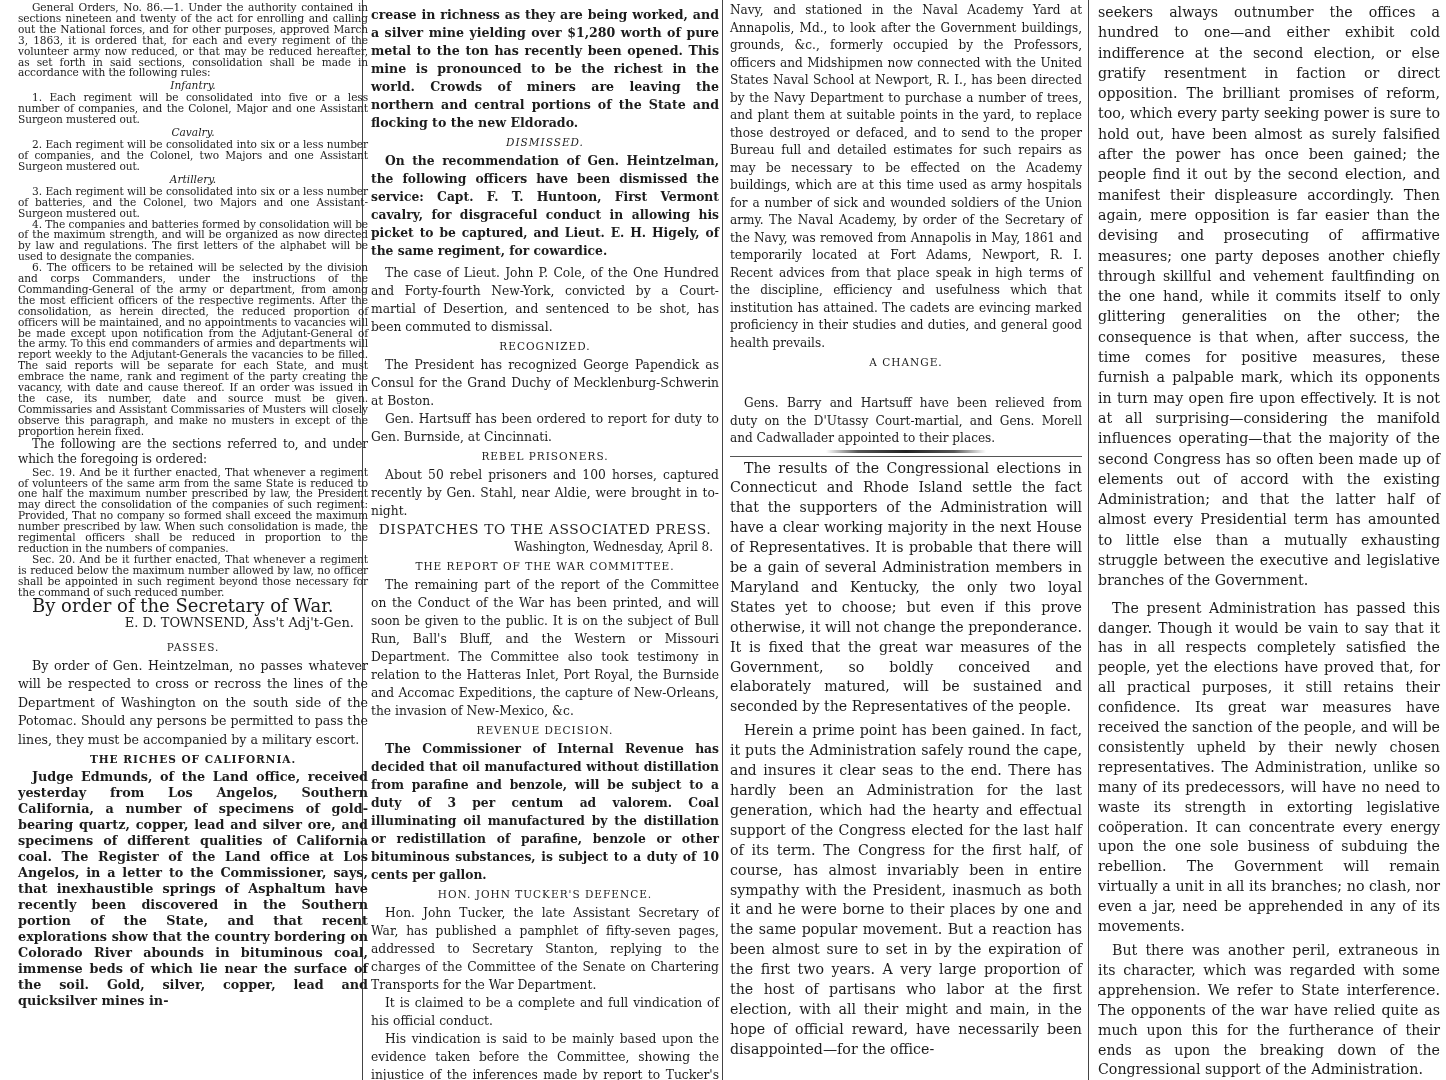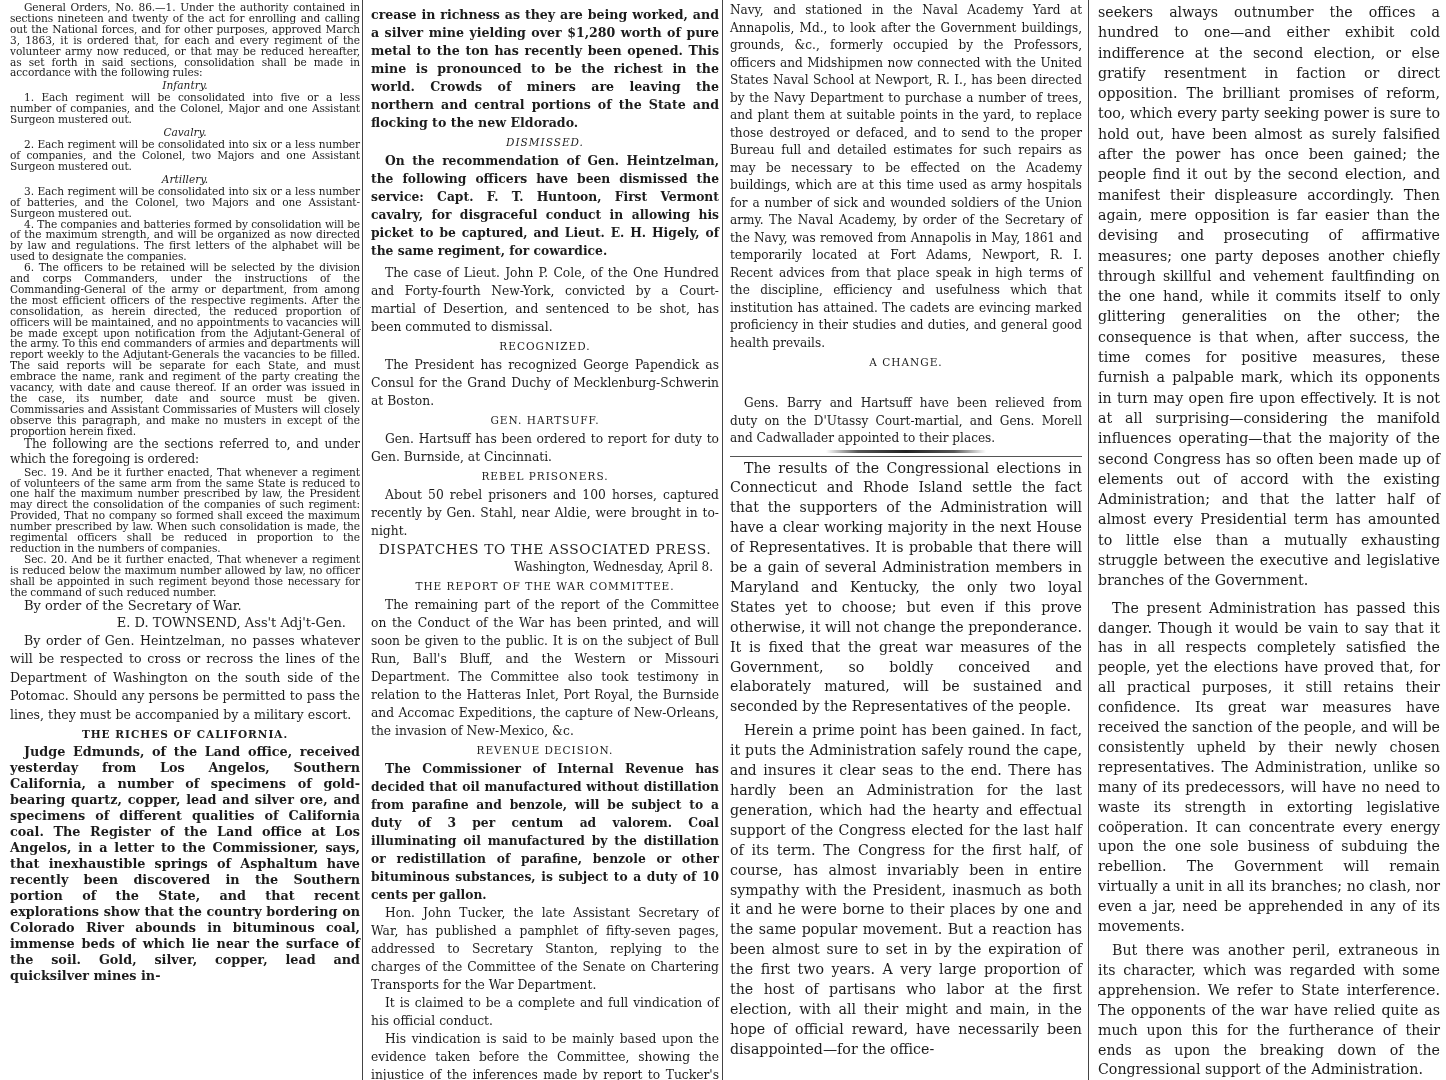--- a/index.html
+++ b/index.html
@@ -1,18 +1,18 @@
 <!DOCTYPE html>
 <html><head>
 <meta charset="utf-8">
 <style>
   html,body{margin:0;padding:0;background:#fff;}
   body{width:1446px;height:1080px;overflow:hidden;position:relative;font-family:"DejaVu Serif","Liberation Serif",serif;color:#1c1c1c;}
   .col{position:absolute;top:0;height:1080px;overflow:hidden;box-sizing:border-box;}
-  #c1{left:4px;width:358px;padding:2px 2px 0 6px;}
+  #c1{left:12px;width:358px;padding:2px 2px 0 6px;}
   #c2{left:365px;width:356px;padding:6px 2px 0 6px;}
   #c3{left:724px;width:362px;padding:2px 4px 4px 6px;}
   #c4{left:1090px;width:352px;padding:2px 2px 0 8px;}
   .rule{position:absolute;top:0;width:1px;height:1080px;background:#444;}
   .p{margin:0;text-align:justify;text-indent:14px;}
   .small .p{font-size:10.6px;line-height:10.9px;letter-spacing:-0.1px;}
   .med .p{font-size:12.3px;line-height:18px;}
   .big .p{font-size:14.2px;line-height:19.9px;}
   .h{text-align:center;margin:1px 0;letter-spacing:1px;}
   .small .h{font-size:10.6px;line-height:12px;font-style:italic;letter-spacing:0;}
@@ -42,45 +42,46 @@
     <p class="p">2. Each regiment will be consolidated into six or a less number of companies, and the Colonel, two Majors and one Assistant Surgeon mustered out.</p>
     <div class="h">Artillery.</div>
     <p class="p">3. Each regiment will be consolidated into six or a less number of batteries, and the Colonel, two Majors and one Assistant-Surgeon mustered out.</p>
     <p class="p">4. The companies and batteries formed by consolidation will be of the maximum strength, and will be organized as now directed by law and regulations. The first letters of the alphabet will be used to designate the companies.</p>
     <p class="p">6. The officers to be retained will be selected by the division and corps Commanders, under the instructions of the Commanding-General of the army or department, from among the most efficient officers of the respective regiments. After the consolidation, as herein directed, the reduced proportion of officers will be maintained, and no appointments to vacancies will be made except upon notification from the Adjutant-General of the army. To this end commanders of armies and departments will report weekly to the Adjutant-Generals the vacancies to be filled. The said reports will be separate for each State, and must embrace the name, rank and regiment of the party creating the vacancy, with date and cause thereof. If an order was issued in the case, its number, date and source must be given. Commissaries and Assistant Commissaries of Musters will closely observe this paragraph, and make no musters in except of the proportion herein fixed.</p>
     <p class="p" style="font-size:12px;line-height:15px;">The following are the sections referred to, and under which the foregoing is ordered:</p>
     <p class="p">Sec. 19. And be it further enacted, That whenever a regiment of volunteers of the same arm from the same State is reduced to one half the maximum number prescribed by law, the President may direct the consolidation of the companies of such regiment: Provided, That no company so formed shall exceed the maximum number prescribed by law. When such consolidation is made, the regimental officers shall be reduced in proportion to the reduction in the numbers of companies.</p>
     <p class="p">Sec. 20. And be it further enacted, That whenever a regiment is reduced below the maximum number allowed by law, no officer shall be appointed in such regiment beyond those necessary for the command of such reduced number.</p>
   </div>
   <div class="med">
-    <p class="p" style="font-size:13px;line-height:16px;">By order of the Secretary of War.</p>
+    <p class="p" style="font-size:18px;line-height:16px;">By order of the Secretary of War.</p>
     <div class="sig">E. D. TOWNSEND, Ass't Adj't-Gen.</div>
+    <div class="h" style="margin-top:6px;">PASSES.</div>
     <p class="p" style="font-size:12.6px;line-height:18.5px;">By order of Gen. Heintzelman, no passes whatever will be respected to cross or recross the lines of the Department of Washington on the south side of the Potomac. Should any persons be permitted to pass the lines, they must be accompanied by a military escort.</p>
     <div class="h" style="font-weight:bold;">THE RICHES OF CALIFORNIA.</div>
     <p class="p" style="font-size:12.8px;line-height:16px;font-weight:bold;">Judge Edmunds, of the Land office, received yesterday from Los Angelos, Southern California, a number of specimens of gold-bearing quartz, copper, lead and silver ore, and specimens of different qualities of California coal. The Register of the Land office at Los Angelos, in a letter to the Commissioner, says, that inexhaustible springs of Asphaltum have recently been discovered in the Southern portion of the State, and that recent explorations show that the country bordering on Colorado River abounds in bituminous coal, immense beds of which lie near the surface of the soil. Gold, silver, copper, lead and quicksilver mines in-</p>
   </div>
 </div>
 
 <div id="c2" class="col med">
   <p class="p plain" style="font-weight:bold;font-size:12.6px;">crease in richness as they are being worked, and a silver mine yielding over $1,280 worth of pure metal to the ton has recently been opened. This mine is pronounced to be the richest in the world. Crowds of miners are leaving the northern and central portions of the State and flocking to the new Eldorado.</p>
   <div class="h hital">DISMISSED.</div>
   <p class="p" style="font-weight:bold;">On the recommendation of Gen. Heintzelman, the following officers have been dismissed the service: Capt. F. T. Huntoon, First Vermont cavalry, for disgraceful conduct in allowing his picket to be captured, and Lieut. E. H. Higely, of the same regiment, for cowardice.</p>
   <p class="p" style="margin-top:4px;">The case of Lieut. John P. Cole, of the One Hundred and Forty-fourth New-York, convicted by a Court-martial of Desertion, and sentenced to be shot, has been commuted to dismissal.</p>
   <div class="h">RECOGNIZED.</div>
   <p class="p">The President has recognized George Papendick as Consul for the Grand Duchy of Mecklenburg-Schwerin at Boston.</p>
-  <div class="h">GEN. HARTSUFF.</div>
   <p class="p">Gen. Hartsuff has been ordered to report for duty to Gen. Burnside, at Cincinnati.</p>
   <div class="h">REBEL PRISONERS.</div>
   <p class="p">About 50 rebel prisoners and 100 horses, captured recently by Gen. Stahl, near Aldie, were brought in to-night.</p>
   <div class="dispatch">DISPATCHES TO THE ASSOCIATED PRESS.</div>
   <div class="dateline">Washington, Wednesday, April 8.</div>
   <div class="h">THE REPORT OF THE WAR COMMITTEE.</div>
   <p class="p">The remaining part of the report of the Committee on the Conduct of the War has been printed, and will soon be given to the public. It is on the subject of Bull Run, Ball's Bluff, and the Western or Missouri Department. The Committee also took testimony in relation to the Hatteras Inlet, Port Royal, the Burnside and Accomac Expeditions, the capture of New-Orleans, the invasion of New-Mexico, &amp;c.</p>
   <div class="h">REVENUE DECISION.</div>
   <p class="p" style="font-weight:bold;">The Commissioner of Internal Revenue has decided that oil manufactured without distillation from parafine and benzole, will be subject to a duty of 3 per centum ad valorem. Coal illuminating oil manufactured by the distillation or redistillation of parafine, benzole or other bituminous substances, is subject to a duty of 10 cents per gallon.</p>
+  <div class="h">HON. JOHN TUCKER'S DEFENCE.</div>
   <p class="p">Hon. John Tucker, the late Assistant Secretary of War, has published a pamphlet of fifty-seven pages, addressed to Secretary Stanton, replying to the charges of the Committee of the Senate on Chartering Transports for the War Department.</p>
   <p class="p">It is claimed to be a complete and full vindication of his official conduct.</p>
   <p class="p">His vindication is said to be mainly based upon the evidence taken before the Committee, showing the injustice of the inferences made by report to Tucker's discredit.</p>
 
 </div>
 
 <div id="c3" class="col">
   <div class="med">
     <p class="p plain" style="font-size:12.1px;line-height:17.5px;">Navy, and stationed in the Naval Academy Yard at Annapolis, Md., to look after the Government buildings, grounds, &amp;c., formerly occupied by the Professors, officers and Midshipmen now connected with the United States Naval School at Newport, R. I., has been directed by the Navy Department to purchase a number of trees, and plant them at suitable points in the yard, to replace those destroyed or defaced, and to send to the proper Bureau full and detailed estimates for such repairs as may be necessary to be effected on the Academy buildings, which are at this time used as army hospitals for a number of sick and wounded soldiers of the Union army. The Naval Academy, by order of the Secretary of the Navy, was removed from Annapolis in May, 1861 and temporarily located at Fort Adams, Newport, R. I. Recent advices from that place speak in high terms of the discipline, efficiency and usefulness which that institution has attained. The cadets are evincing marked proficiency in their studies and duties, and general good health prevails.</p>
     <div class="h">A CHANGE.</div>

